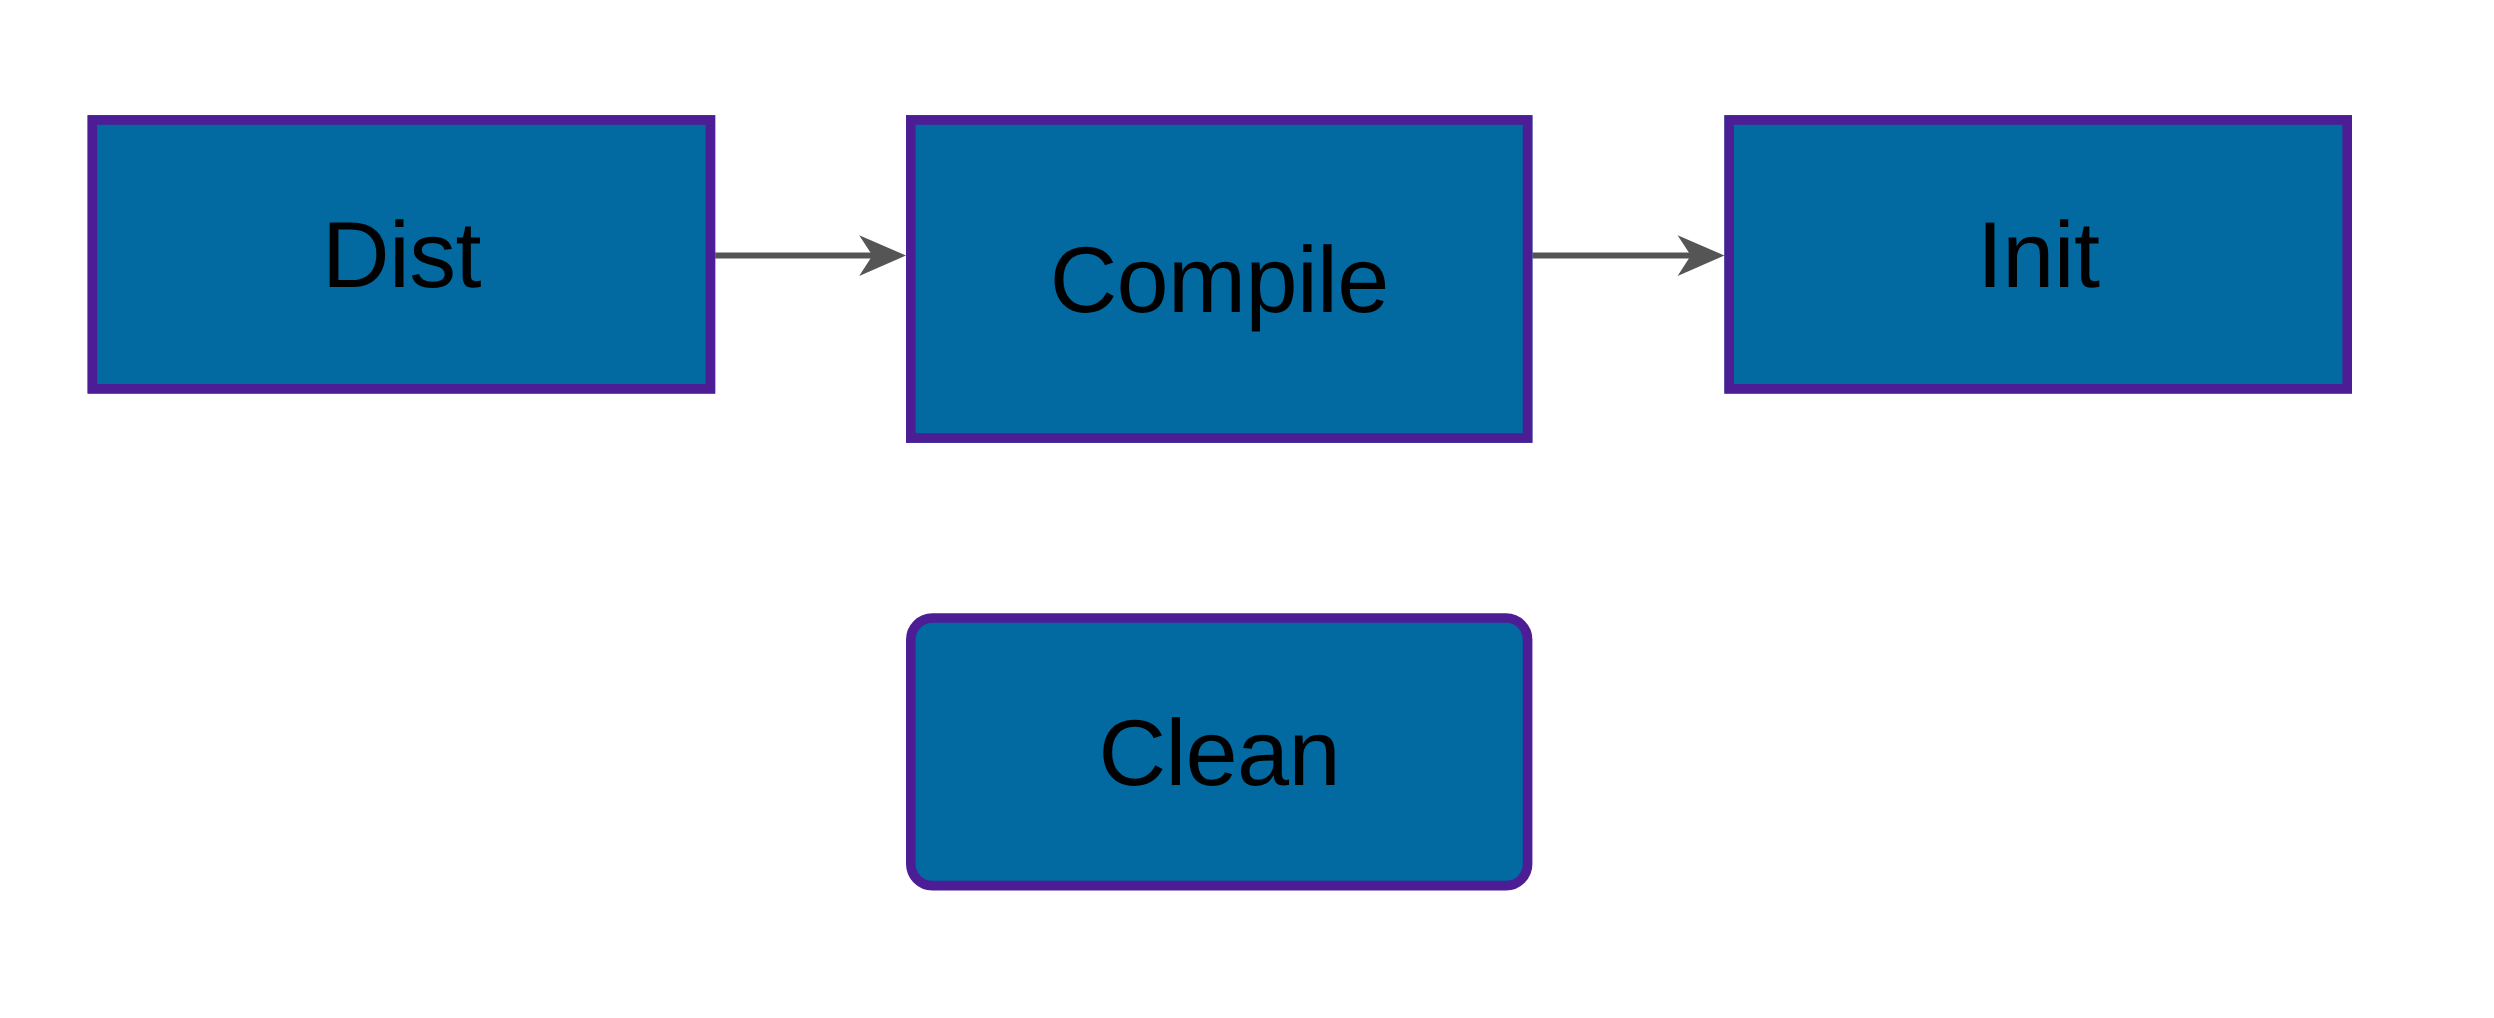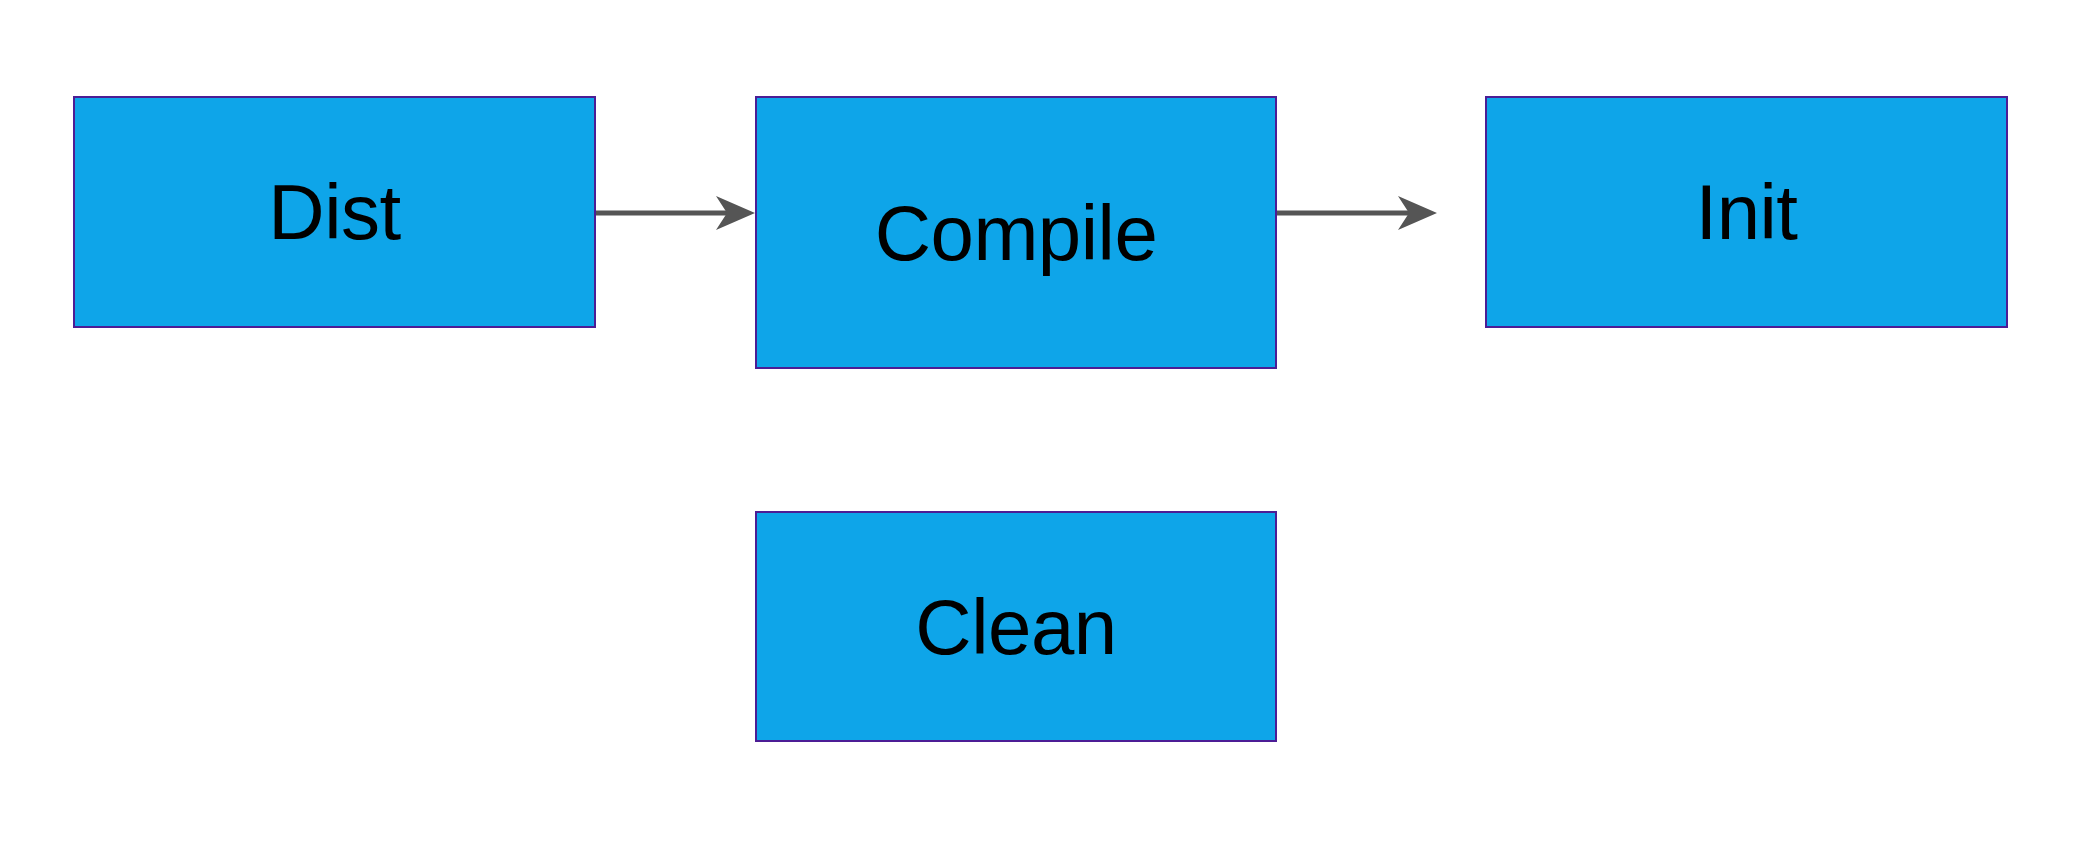--- a/index.html
+++ b/index.html
@@ -13,22 +13,22 @@
   #canvas {
     position: relative;
     width: 2078px;
     height: 848px;
     background: #ffffff;
     overflow: hidden;
   }
   .node {
     position: absolute;
     box-sizing: border-box;
-    background: #0ea5e9;
-    border: 2px solid #4c1d95;
+    background: #0369a1;
+    border: 8px solid #4c1d95;
     display: flex;
     align-items: center;
     justify-content: center;
   }
   .node-label {
     font-family: "Liberation Sans", sans-serif;
     font-size: 78px;
     line-height: 1;
     color: #000000;
     letter-spacing: -0.5px;
@@ -64,21 +64,21 @@
   </div>
 
   <div class="node" style="left:73px; top:96px; width:523px; height:232px;">
     <span class="node-label">Dist</span>
   </div>
 
   <div class="node" style="left:755px; top:96px; width:522px; height:273px;">
     <span class="node-label">Compile</span>
   </div>
 
-  <div class="node" style="left:1437px; top:96px; width:523px; height:232px;margin-left:48px;">
+  <div class="node" style="left:1437px; top:96px; width:523px; height:232px;">
     <span class="node-label">Init</span>
   </div>
 
-  <div class="node" style="left:755px; top:511px; width:522px; height:231px;">
+  <div class="node" style="left:755px; top:511px; width:522px; height:231px;border-radius:22px;">
     <span class="node-label">Clean</span>
   </div>
 
 </div>
 
 </body></html>

